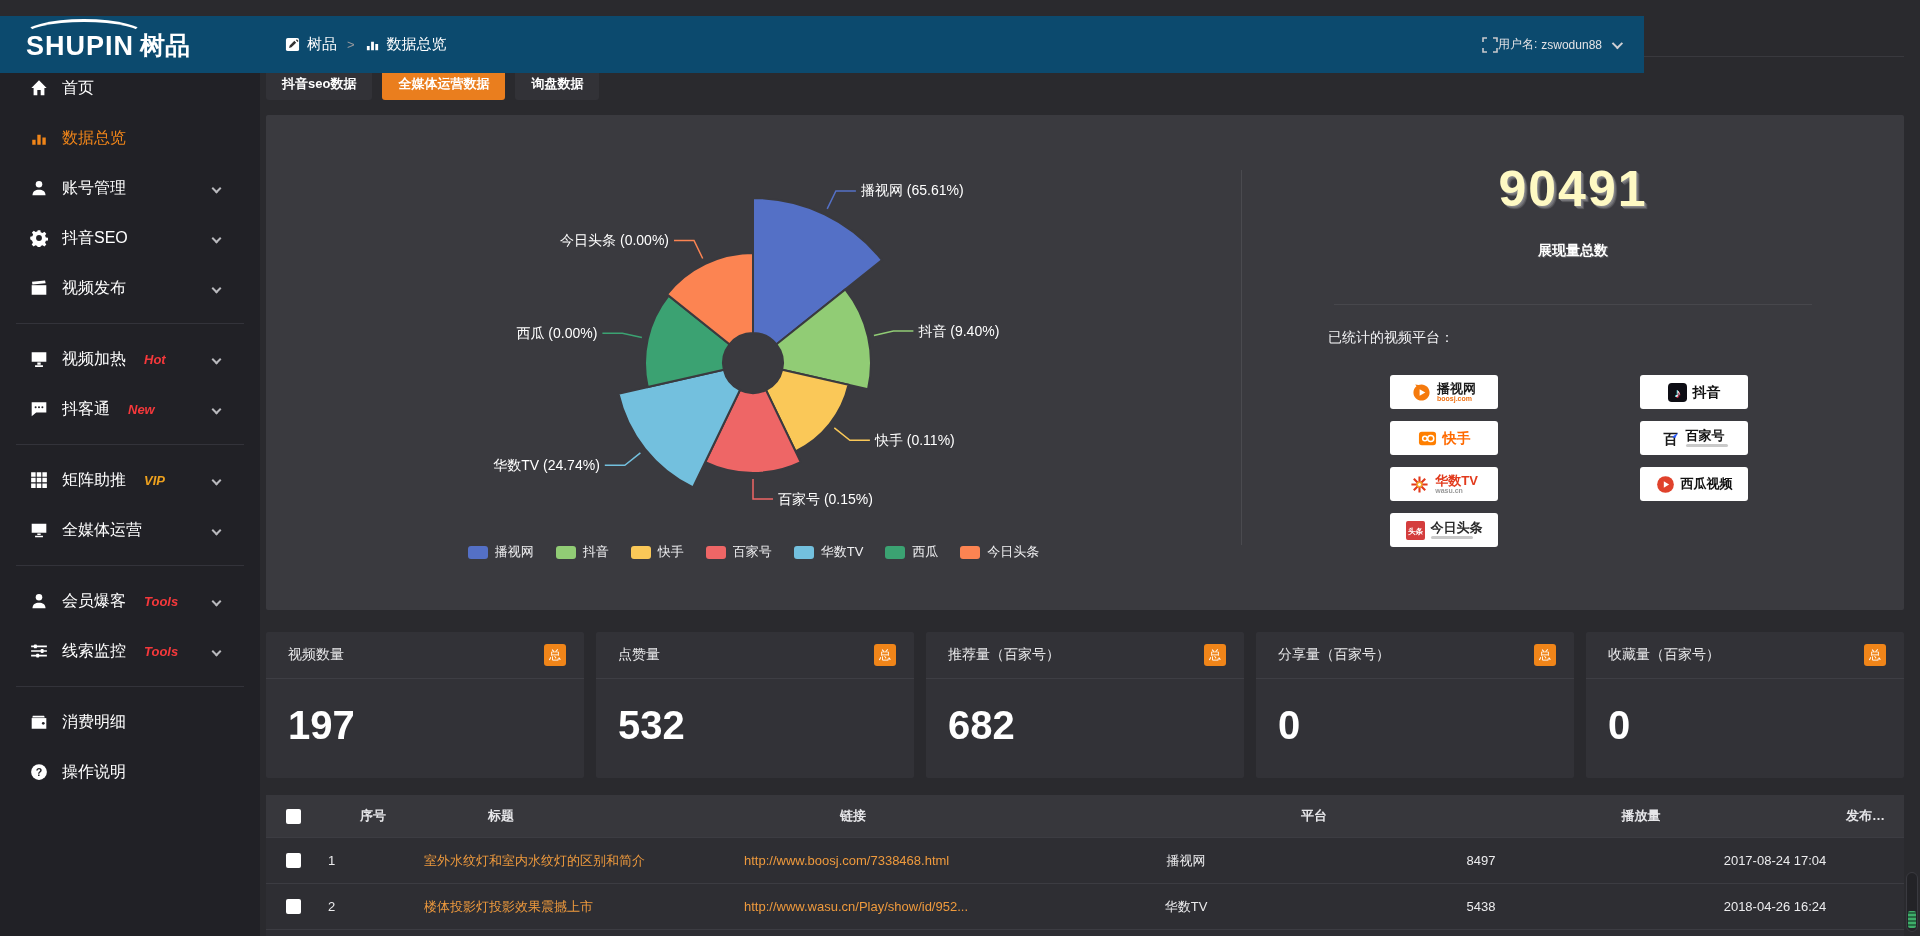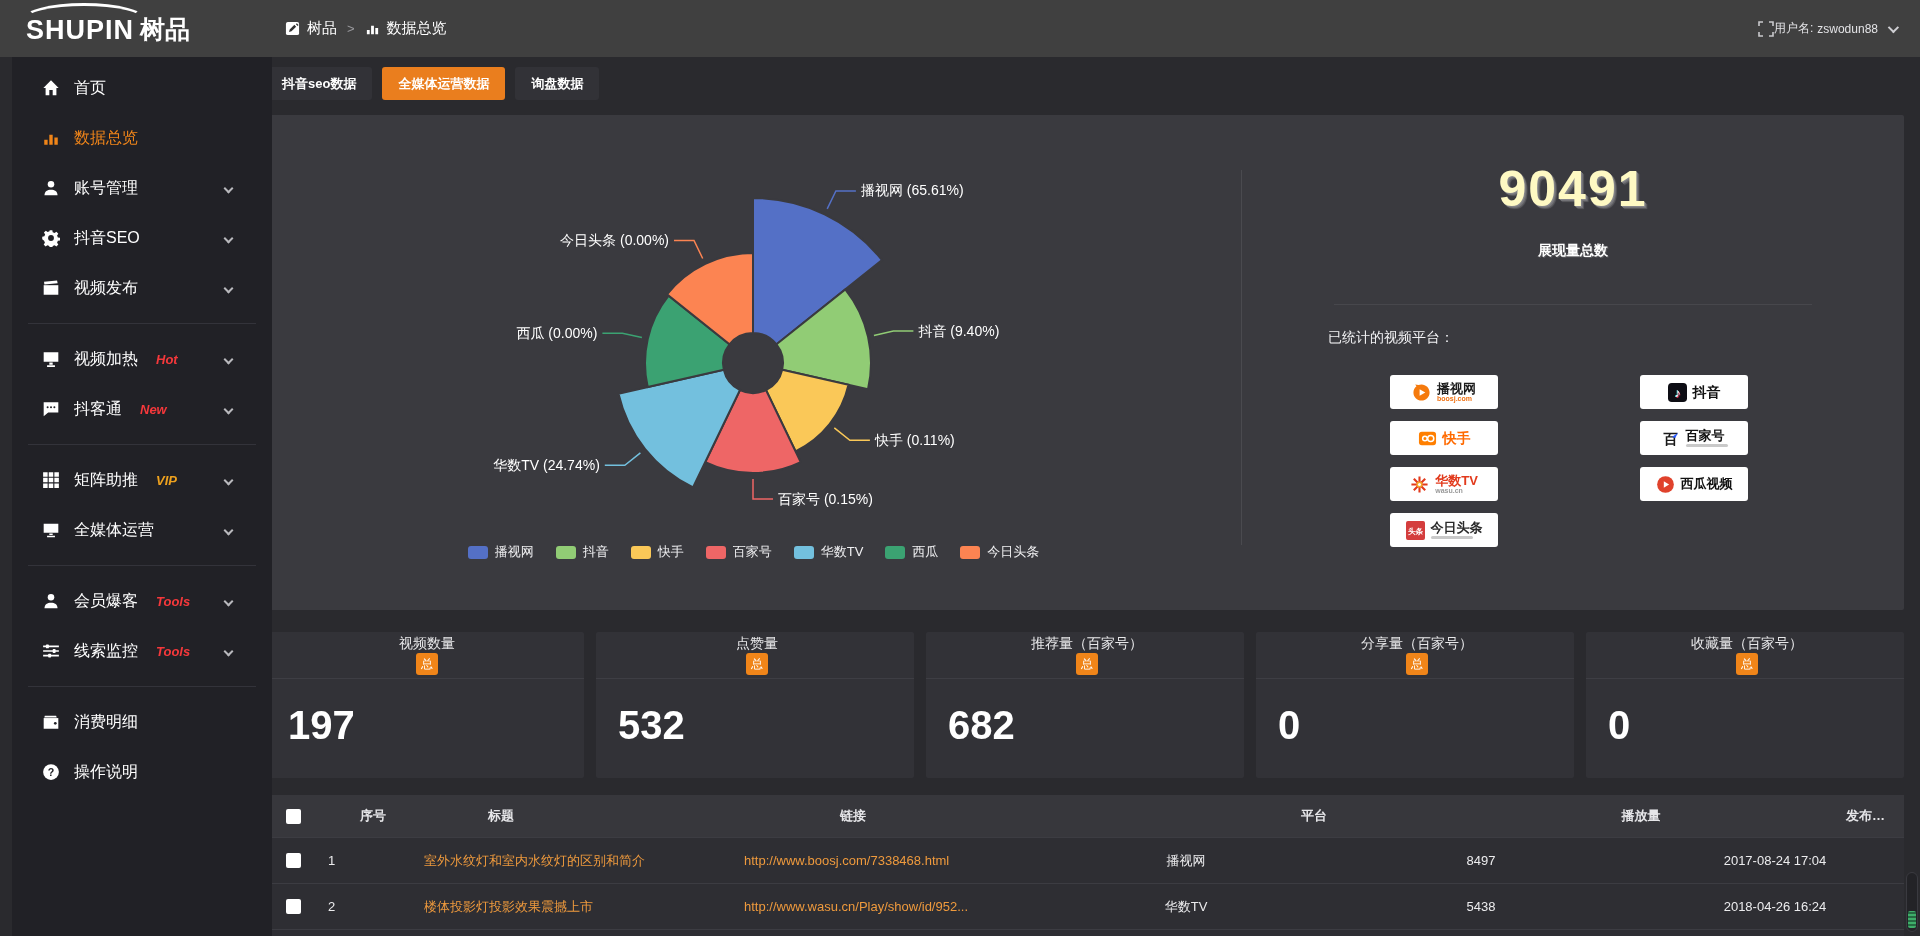--- a/index.html
+++ b/index.html
@@ -3,38 +3,38 @@
 <meta charset="utf-8">
 <style>
   * { margin:0; padding:0; box-sizing:border-box; }
   html,body { width:1920px; height:936px; overflow:hidden; }
   body {
     background:#2a2a2e; color:#ececee;
     font-family:"Liberation Sans", sans-serif;
     position:relative;
   }
   
-  .topbar { position:absolute; left:0; top:0; width:1920px; height:57px; background:#404040; z-index:30; }
+  .topbar { position:absolute; left:0; top:16px; width:1644px; height:57px; background:#0c4a6e; z-index:30; }
   .logo { position:absolute; left:26px; top:13px; display:flex; align-items:flex-end; gap:6px; }
   .logo-arc { position:absolute; left:-4px; top:-10px; width:124px; height:34px;
     border:3px solid transparent; border-top-color:#fff; border-radius:50%; }
   .logo-en { font-size:27px; font-weight:bold; letter-spacing:1px; color:#fff; }
   .logo-cn { font-size:25px; font-weight:bold; color:#fff; }
   .breadcrumb { position:absolute; left:285px; top:0; height:57px; display:flex; align-items:center; gap:10px; font-size:15px; color:#fff; }
   .crumb { display:flex; align-items:center; gap:7px; cursor:pointer; }
   .crumb-sep { color:#9a9a9e; font-size:13px; }
   .bc-ico { width:15px; height:15px; display:inline-block; }
   .topbar-rule { position:absolute; left:266px; right:16px; top:56px; height:1px; background:#39393e; }
   .user-area { position:absolute; right:24px; top:0; height:57px; display:flex; align-items:center; gap:0; font-size:12px; color:#e3e3e6; }
   .fs-ico { width:16px; height:16px; cursor:pointer; }
   .user-name { display:flex; align-items:center; gap:4px; cursor:pointer; }
   .chev-down { width:8px; height:8px; border-right:2px solid #cfcfd3; border-bottom:2px solid #cfcfd3;
     transform:rotate(45deg) translateY(-2px); display:inline-block; margin-left:6px; }
   
-  .sidebar { position:absolute; left:12px; top:57px; bottom:0; width:260px; background:#212126; padding-top:6px; z-index:20; }
+  .sidebar { position:absolute; left:0; top:57px; bottom:0; width:260px; background:#212126; padding-top:6px; z-index:20; }
   .sb-item { display:flex; align-items:center; height:50px; padding:0 40px 0 30px; gap:14px;
     font-size:16px; color:#fff; cursor:pointer; position:relative; }
   .sb-item .ico { width:18px; height:18px; flex:0 0 18px; color:#fff; }
   .sb-item.active { color:#f08519; }
   .sb-item.active .ico { color:#f08519; }
   .sb-badge { font-style:italic; font-weight:bold; font-size:13px; margin-left:4px; }
   .sb-chevron { margin-left:auto; width:7px; height:7px; border-right:2px solid #b9b9bd; border-bottom:2px solid #b9b9bd; transform:rotate(45deg); }
   .sb-divider { height:1px; background:#33333a; margin:10px 16px; }
   
   .tabs { position:absolute; left:266px; top:67px; display:flex; gap:10px;justify-content:center; }
@@ -62,22 +62,22 @@
   .chip-ico { width:19px; height:19px; flex:0 0 19px; }
   .chip-txt { display:flex; flex-direction:column; align-items:flex-start; line-height:1.05; }
   .chip-name { font-weight:bold; font-size:13px; }
   .chip-name.lg { font-size:14px; }
   .chip-sub { font-size:7px; font-weight:bold; }
   .chip-bar { width:42px; height:3px; background:#c9c9c9; border-radius:2px; margin-top:2px; display:inline-block; }
   
   .cards { position:absolute; left:266px; top:632px; width:1638px; display:grid;
     grid-template-columns:repeat(5,1fr); gap:12px; }
   .card { background:#323237; height:146px; border-radius:2px; }
-  .card-head { height:47px; display:flex; align-items:center; justify-content:center;
-    padding:0 18px 0 22px; border-bottom:1px solid #3e3e44; font-size:14px; color:#e8e8ea;flex-direction:column; }
+  .card-head { height:47px; display:flex; align-items:center; justify-content:space-between;
+    padding:0 18px 0 22px; border-bottom:1px solid #3e3e44; font-size:14px; color:#e8e8ea; }
   .badge-total { width:22px; height:22px; background:#f08519; color:#fff; border-radius:3px;
     display:flex; align-items:center; justify-content:center; font-size:12px; cursor:pointer; }
   .card-num { padding:24px 0 0 22px; font-size:40px; font-weight:bold; color:#fff; }
   
   .vtable { position:absolute; left:266px; top:795px; width:1638px; bottom:0; overflow:hidden; font-size:13px; }
   .t-row { display:grid; grid-template-columns:54px 96px 320px 320px 260px 330px 1fr; align-items:center; }
   .t-head { height:42px; background:#37373c; color:#e5e5e8; font-weight:bold;gap:32px; }
   .t-body-row { height:46px; background:#2e2e33; border-top:1px solid #3c3c42; color:#ececee; }
   .t-next { height:20px; background:#2e2e33; border-top:1px solid #3c3c42; }
   .t-cell { padding:0 8px; overflow:hidden; white-space:nowrap; text-overflow:ellipsis; }

